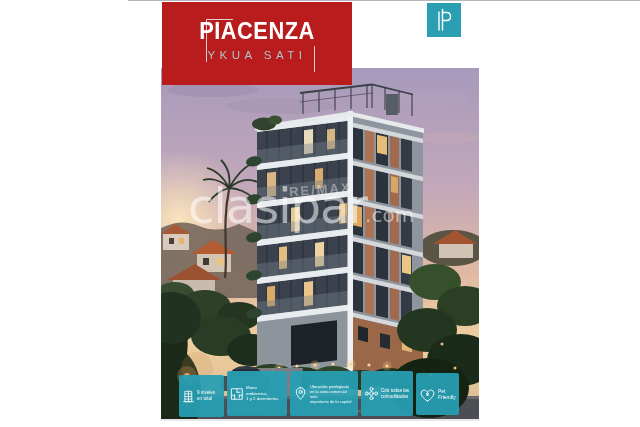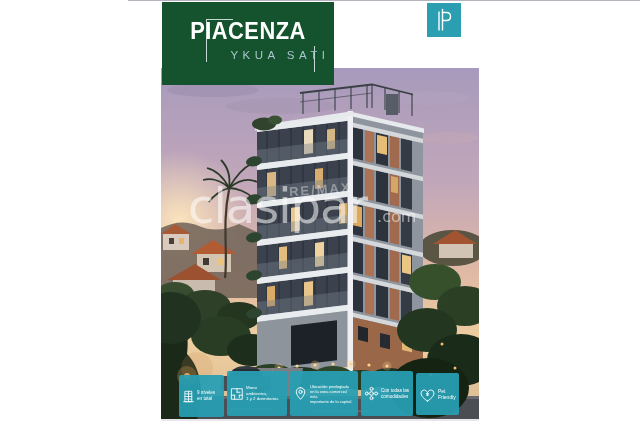--- a/index.html
+++ b/index.html
@@ -12,32 +12,32 @@
 
   
   #photo{left:161px;top:68px;width:318px;height:352px;overflow:hidden;z-index:1;background:#b9a8bd;}
   #photo svg{display:block;}
   #photo-bottom-strip{left:161px;top:419px;width:318px;height:2px;background:#e9e7ec;z-index:2;}
 
   
   #watermark{left:188px;top:182px;z-index:3;display:flex;align-items:flex-end;
              font-family:"DejaVu Sans",sans-serif;font-weight:400;pointer-events:none;}
   #watermark .wm-main{font-size:48px;line-height:1;color:rgba(255,255,255,0.55);letter-spacing:-1px;}
-  #watermark .wm-suffix{font-size:16px;line-height:1;color:rgba(255,255,255,0.5);margin:0 0 5px -2px;padding-left:12px;}
+  #watermark .wm-suffix{font-size:20px;line-height:1;color:rgba(255,255,255,0.5);margin:0 0 5px -2px;}
 
   
   #remax{left:128px;top:114px;z-index:2;font-weight:bold;font-size:13px;letter-spacing:2px;
          color:rgba(255,255,255,0.38);transform:rotate(-4deg);}
 
   
-  #title-box{left:162px;top:2px;width:172px;height:83px;background:#14532d;z-index:5;}
+  #title-box{left:162px;top:2px;width:190px;height:83px;background:#b91c1c;z-index:5;}
   #title-box .ttl{position:absolute;left:0;top:16px;width:100%;text-align:center;
       color:#ffffff;font-weight:bold;font-size:23px;letter-spacing:0.5px;transform:scaleX(0.95);}
   #title-box .sub{position:absolute;left:0;top:47px;width:100%;text-align:center;
-      color:#a9c6ce;font-size:11.5px;letter-spacing:4.5px;font-weight:400;padding-left:32px;}
+      color:#a9c6ce;font-size:11.5px;letter-spacing:4.5px;font-weight:400;}
   .bracket-l{position:absolute;left:44px;top:17px;width:26px;height:42px;
       border-left:1.5px solid rgba(228,239,241,0.85);border-top:1.5px solid rgba(228,239,241,0.85);}
   .bracket-r{position:absolute;left:146px;top:44px;width:6px;height:26px;
       border-right:1.5px solid rgba(228,239,241,0.85);}
 
   
   #brand-logo{left:427px;top:3px;width:34px;height:34px;background:#2b9fb1;z-index:5;}
 
   
   .feature{position:absolute;z-index:4;background:rgba(39,158,178,0.94);border-radius:2px;

